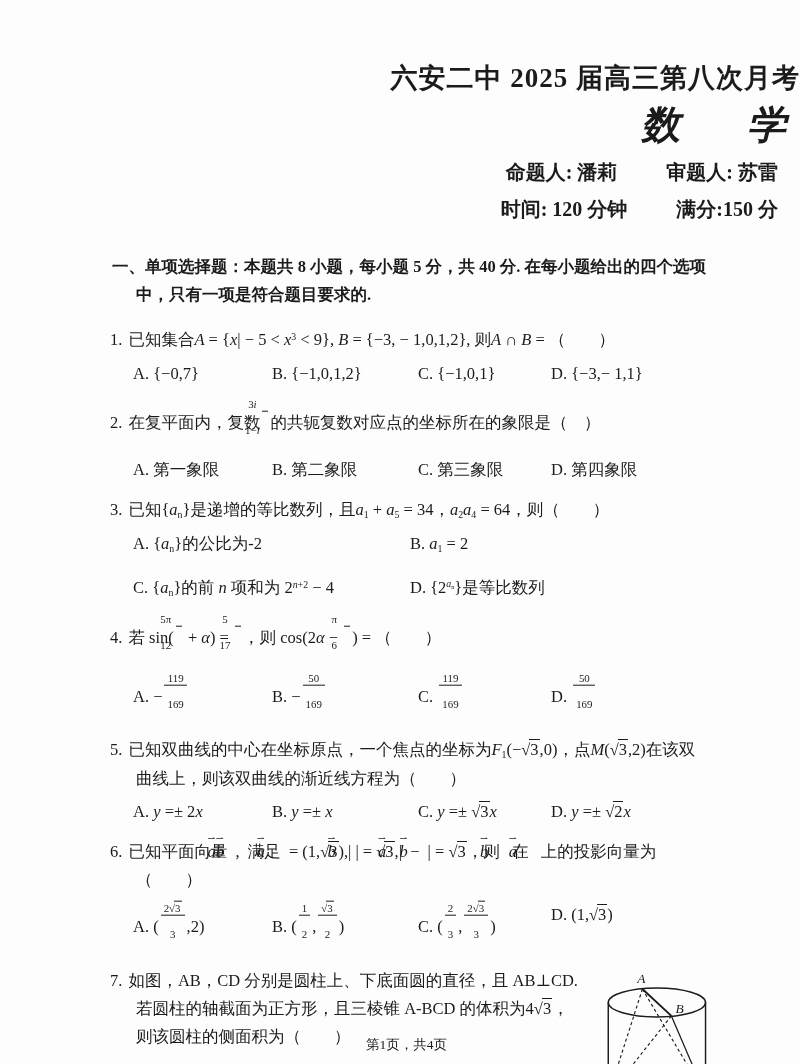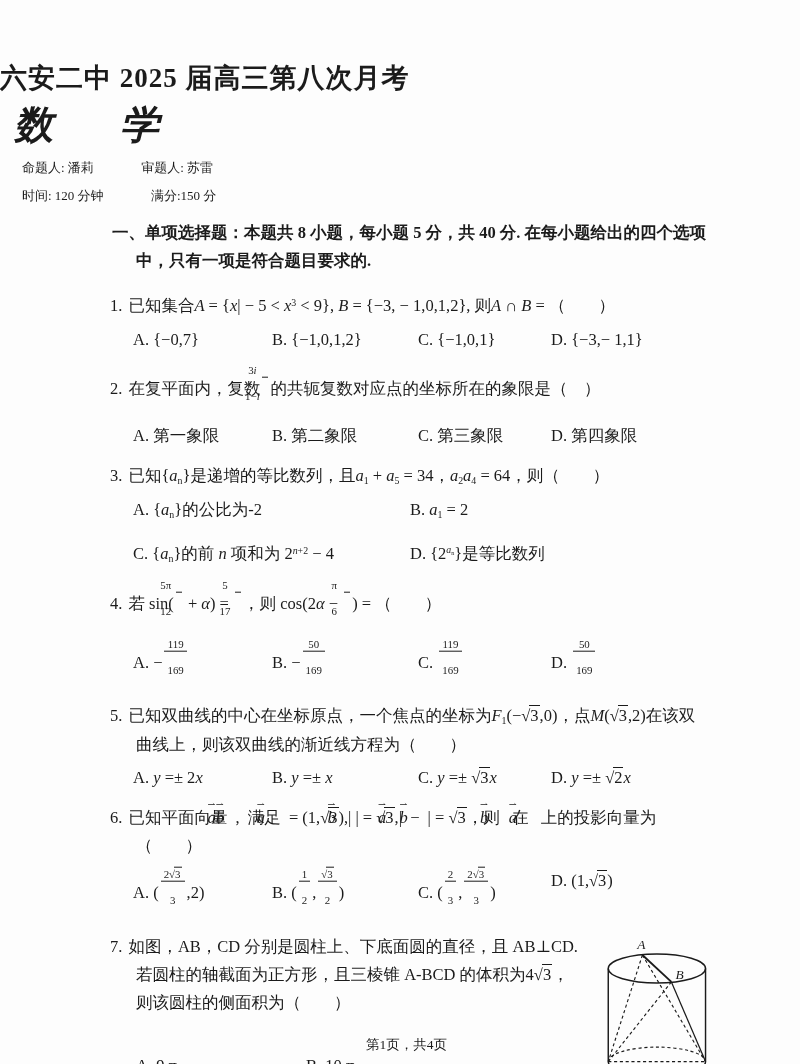--- a/index.html
+++ b/index.html
@@ -6,35 +6,35 @@
   .sheet{
     position:relative;
     width:800px;height:1064px;
     margin:0 auto;
     background:#fdfdfd;
     color:#1b1b1b;
     font-family:"Liberation Serif","DejaVu Serif",serif;
     overflow:hidden;
   }
   
-  .hdr{text-align:left;}
+  .hdr{text-align:right;}
   .hdr-title{
     margin:0;padding-top:60px;
     font-size:27px;font-weight:700;letter-spacing:1px;
   }
   .hdr-subject{
     margin:2px 0 4px 0;
     font-size:39px;font-weight:700;letter-spacing:14px;text-indent:14px;font-style:italic;
   }
-  .hdr-row{margin-top:7px;font-size:13px;font-weight:400;}
+  .hdr-row{margin-top:7px;font-size:20px;font-weight:700;}
   .hdr-row span{margin:0 22px;}
   .hdr-row.time{margin-top:10px;}
   
   .section{
-    margin-top:14px;
+    margin-top:30px;
     padding-left:136px;padding-right:94px;
     text-indent:-24px;
     font-size:16.5px;font-weight:700;line-height:1.72;
   }
   
   .q{
     margin-top:13px;
     padding-left:136px;padding-right:96px;
     font-size:16.5px;line-height:1.72;
   }

